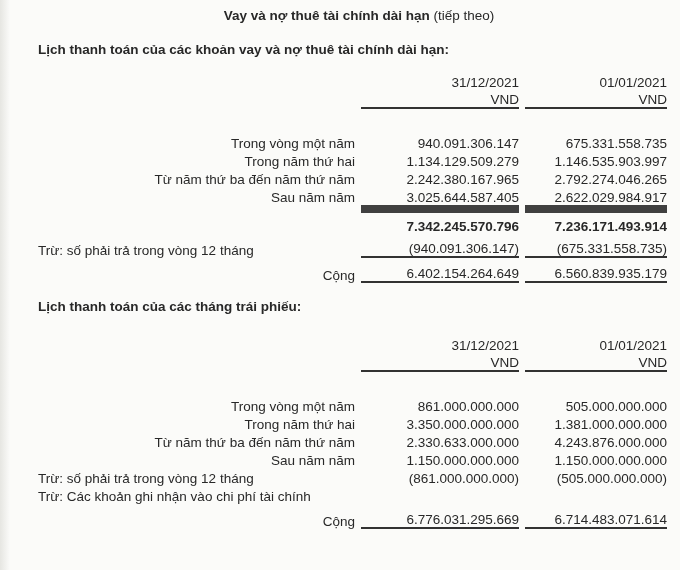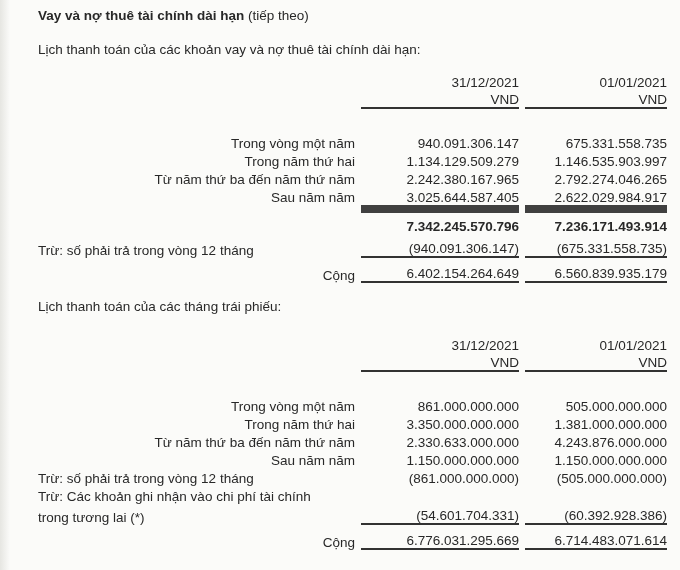--- a/index.html
+++ b/index.html
@@ -10,24 +10,24 @@
     color: #282828;
     overflow: hidden;
     position: relative;
   }
   .scan-edge {
     position: absolute; left: 0; top: 0; width: 10px; height: 100%;
     background: linear-gradient(90deg, #e6e6e2, rgba(250,250,248,0));
   }
   .doc { padding: 8px 0 0 32px; position: relative; }
 
-  .title-line { font-size: 13.5px; line-height: 16px; margin-left: 6px; }
+  .title-line { font-size: 13.5px; line-height: 16px; margin-left: 6px; text-align: center; }
   .title-bold { font-weight: bold; }
   .section-heading {
-    font-size: 13.5px; font-weight: normal; line-height: 16px;
+    font-size: 13.5px; font-weight: bold; line-height: 16px;
     margin: 18px 0 0 6px;
   }
 
   table.fin {
     border-collapse: separate;
     border-spacing: 6px 0;
     table-layout: fixed;
     width: 641px;
     margin-top: 4px;
   }
@@ -177,25 +177,20 @@
     <tr class="lessrow-a">
       <td>Trừ: số phải trả trong vòng 12 tháng</td>
       <td class="num">(861.000.000.000)</td>
       <td class="num">(505.000.000.000)</td>
     </tr>
     <tr class="lessrow-a">
       <td>Trừ: Các khoản ghi nhận vào chi phí tài chính</td>
       <td></td>
       <td></td>
     </tr>
-    <tr class="lessrow-b">
-      <td>trong tương lai (*)</td>
-      <td class="num rule-b">(54.601.704.331)</td>
-      <td class="num rule-b">(60.392.928.386)</td>
-    </tr>
     <tr class="totalrow">
       <td>Cộng</td>
       <td class="num rule-b">6.776.031.295.669</td>
       <td class="num rule-b">6.714.483.071.614</td>
     </tr>
   </tbody>
     </table>
 
 </div>
 

